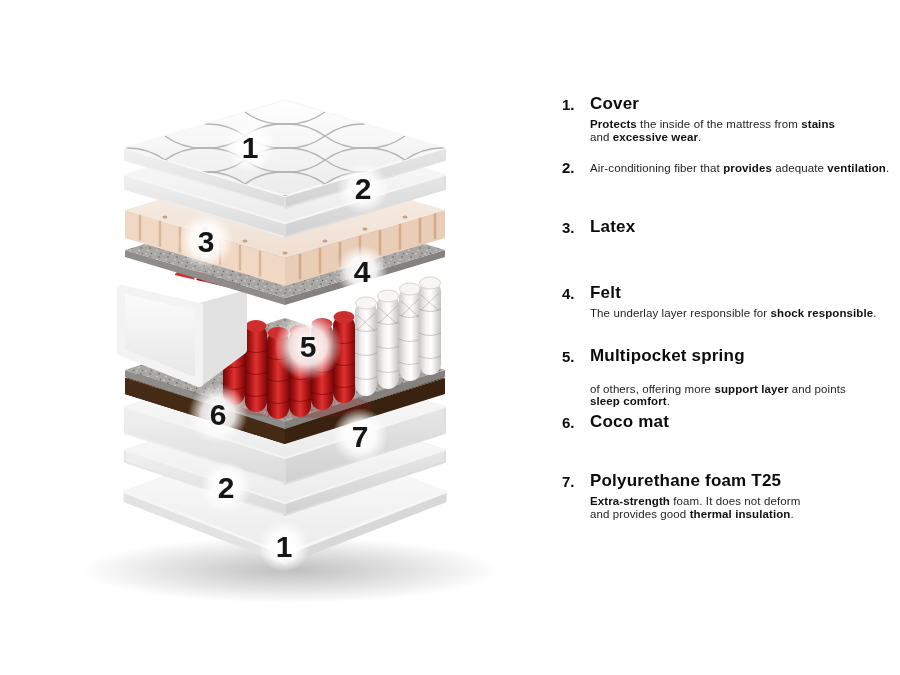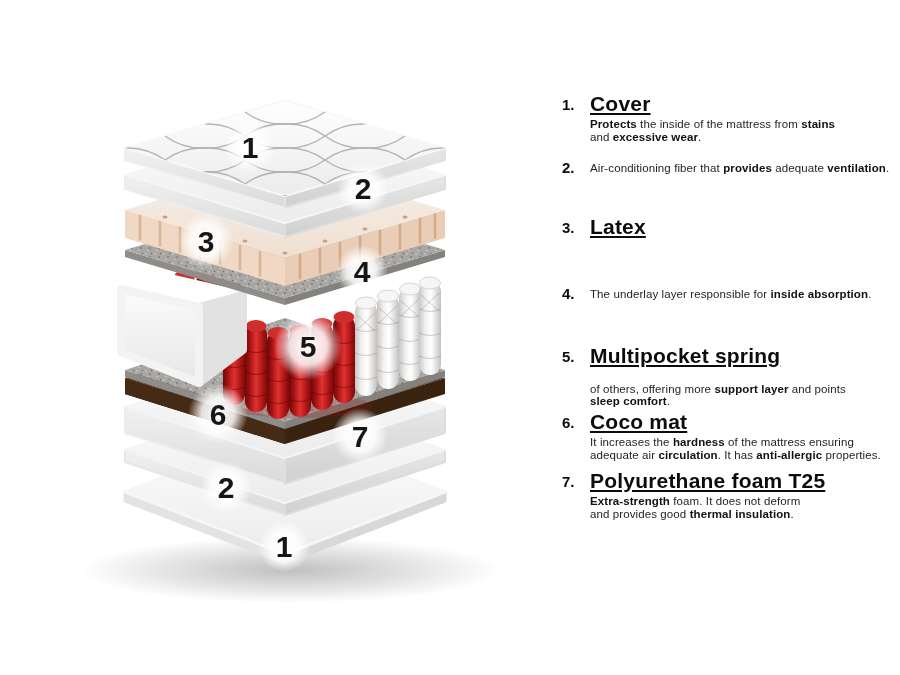--- a/index.html
+++ b/index.html
@@ -8,21 +8,21 @@
     font-family:"Liberation Sans",sans-serif;overflow:hidden;
   }
   .stage{position:relative;width:900px;height:675px;background:#ffffff;}
   svg.diagram{position:absolute;left:0;top:0;}
   .legend{position:absolute;left:0;top:0;width:900px;height:675px;}
   .legend-item{position:absolute;left:562px;display:flex;gap:7px;color:#111;}
   .legend-item .num{
     font-size:15px;font-weight:700;width:21px;flex:none;padding-top:2px;color:#0c0c0c;
   }
   .legend-item .title{
-    font-size:21px;font-weight:700;color:#0c0c0c;letter-spacing:.2px;line-height:19px;text-decoration:underline;
+    font-size:17px;font-weight:700;color:#0c0c0c;letter-spacing:.2px;line-height:19px;
   }
   .legend-item .desc{
     margin-top:5px;font-size:11.5px;line-height:12.5px;color:#1f1f1f;letter-spacing:.1px;
   }
   .legend-item .desc b{font-weight:700;color:#111;text-align:right;}
   .lnum{
     font-size:30px;font-weight:700;fill:#161616;text-anchor:middle;
     font-family:"Liberation Sans",sans-serif;
   }
 </style>
@@ -300,35 +300,35 @@
       </div>
       <div class="legend-item" style="top: 217px;">
         <span class="num">3.</span>
         <div>
           <div class="title">Latex</div>
         </div>
       </div>
       <div class="legend-item" style="top: 283px;">
         <span class="num">4.</span>
         <div>
-          <div class="desc"><span>The underlay layer responsible for </span><b>inside absorption</b><span>.</span></div>
+          <div class="title">Felt</div>
+          <div class="desc"><span>The underlay layer responsible for </span><b>shock responsible</b><span>.</span></div>
         </div>
       </div>
       <div class="legend-item" style="top: 346px;">
         <span class="num">5.</span>
         <div>
           <div class="title">Multipocket spring</div>
           <div class="desc"><br><span>of others, offering more </span><b>support layer</b><span> and points</span><br><b>sleep comfort</b><span>.</span></div>
         </div>
       </div>
       <div class="legend-item" style="top: 412px;">
         <span class="num">6.</span>
         <div>
           <div class="title">Coco mat</div>
-          <div class="desc"><span>It increases the </span><b>hardness</b><span> of the mattress ensuring</span><br><span>adequate air </span><b>circulation</b><span>. It has </span><b>anti-allergic</b><span> properties.</span></div>
         </div>
       </div>
       <div class="legend-item" style="top: 471px;">
         <span class="num">7.</span>
         <div>
           <div class="title">Polyurethane foam T25</div>
           <div class="desc"><b>Extra-strength</b><span> foam. It does not deform</span><br><span>and provides good </span><b>thermal insulation</b><span>.</span></div>
         </div>
       </div>
     </div>

